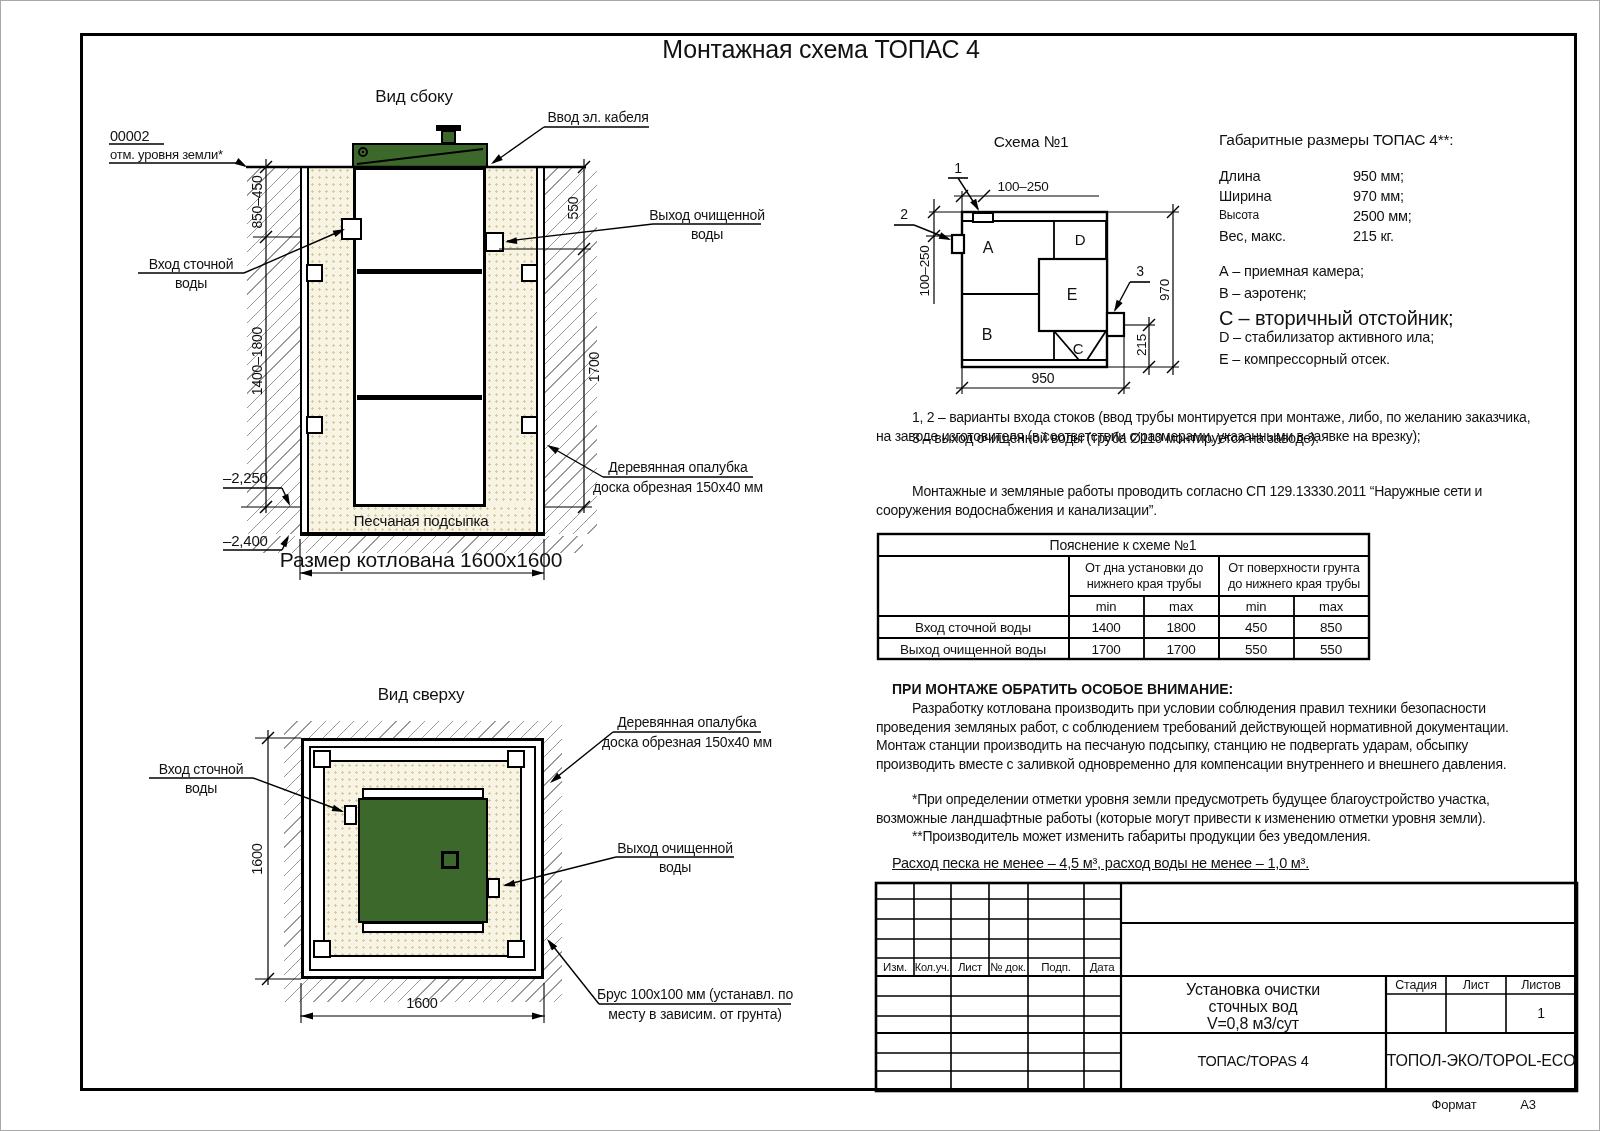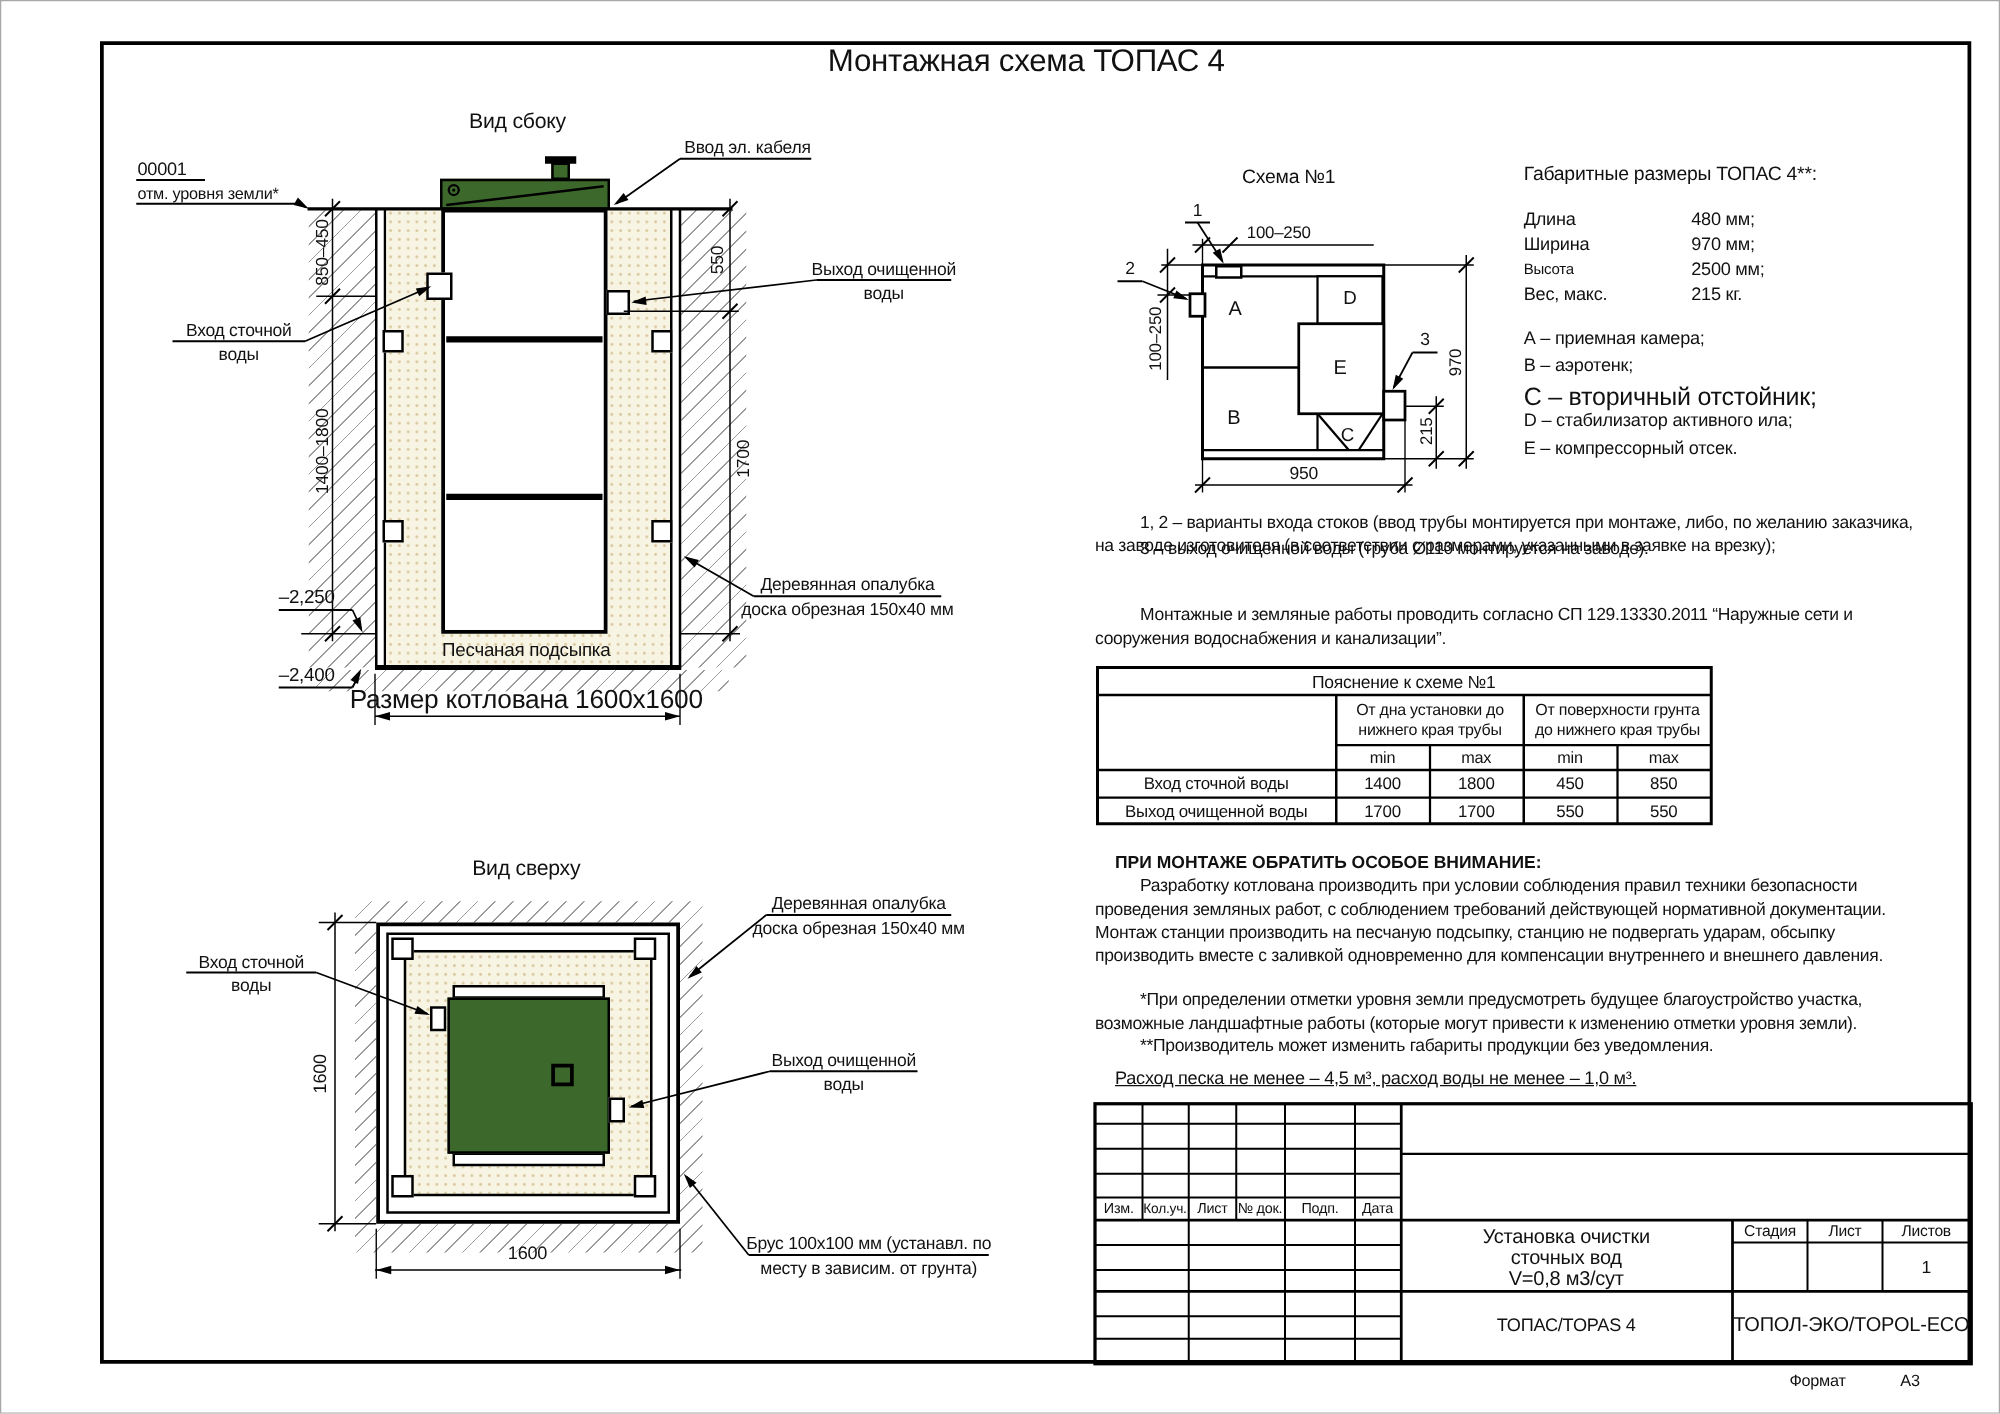--- a/index.html
+++ b/index.html
@@ -218,21 +218,21 @@
       <line x1="1385" y1="975" x2="1385" y2="1090" stroke-width="2.2"></line>
       <line x1="1445" y1="975" x2="1445" y2="1032" stroke-width="1.6"></line>
       <line x1="1505" y1="975" x2="1505" y2="1032" stroke-width="1.6"></line>
       <line x1="1385" y1="993" x2="1576" y2="993" stroke-width="1.6"></line>
     </g>
   </svg>
 
   <div class="t ctr" style="left:820px;top:48px;font-size:25px;">Монтажная схема ТОПАС 4</div>
 
   <div class="t ctr" style="left:413px;top:96px;font-size:17px;">Вид сбоку</div>
-  <div class="t" style="left:109px;top:127px;font-size:14.5px;">00001</div>
+  <div class="t" style="left:109px;top:127px;font-size:14.5px;">00002</div>
   <div class="t" style="left:109px;top:146px;font-size:13px;">отм. уровня земли*</div>
   <div class="t rot" style="left:256px;top:201px;font-size:14px;">850–450</div>
   <div class="t rot" style="left:256px;top:360px;font-size:14px;">1400–1800</div>
   <div class="t rot" style="left:572px;top:207px;font-size:14px;">550</div>
   <div class="t rot" style="left:593px;top:366px;font-size:14px;">1700</div>
   <div class="t ctr" style="left:597px;top:116px;font-size:14px;">Ввод эл. кабеля</div>
   <div class="t ctr" style="left:706px;top:214px;font-size:14px;">Выход очищенной</div>
   <div class="t ctr" style="left:706px;top:233px;font-size:14px;">воды</div>
   <div class="t ctr" style="left:190px;top:263px;font-size:14px;">Вход сточной</div>
   <div class="t ctr" style="left:190px;top:282px;font-size:14px;">воды</div>
@@ -265,21 +265,21 @@
   <div class="t ctr" style="left:903px;top:213px;font-size:14px;">2</div>
   <div class="t ctr" style="left:1139px;top:270px;font-size:14px;">3</div>
   <div class="t ctr" style="left:1022px;top:185px;font-size:13.5px;">100–250</div>
   <div class="t rot" style="left:923px;top:270px;font-size:13.5px;">100–250</div>
   <div class="t rot" style="left:1163px;top:289px;font-size:13.5px;">970</div>
   <div class="t rot" style="left:1140px;top:344px;font-size:13.5px;">215</div>
   <div class="t ctr" style="left:1042px;top:377px;font-size:14px;">950</div>
 
   <div class="t" style="left:1218px;top:130px;font-size:15.5px;">Габаритные размеры ТОПАС 4**:</div>
   <div class="t" style="left:1218px;top:167px;font-size:14.5px;">Длина</div>
-  <div class="t" style="left:1352px;top:167px;font-size:14.5px;">480 мм;</div>
+  <div class="t" style="left:1352px;top:167px;font-size:14.5px;">950 мм;</div>
   <div class="t" style="left:1218px;top:187px;font-size:14.5px;">Ширина</div>
   <div class="t" style="left:1352px;top:187px;font-size:14.5px;">970 мм;</div>
   <div class="t" style="left:1218px;top:207px;font-size:12px;">Высота</div>
   <div class="t" style="left:1352px;top:207px;font-size:14.5px;">2500 мм;</div>
   <div class="t" style="left:1218px;top:227px;font-size:14.5px;">Вес, макс.</div>
   <div class="t" style="left:1352px;top:227px;font-size:14.5px;">215 кг.</div>
   <div class="t" style="left:1218px;top:262px;font-size:14.5px;">А – приемная камера;</div>
   <div class="t" style="left:1218px;top:284px;font-size:14.5px;">В – аэротенк;</div>
   <div class="t" style="left:1218px;top:306px;font-size:20px;">С – вторичный отстойник;</div>
   <div class="t" style="left:1218px;top:328px;font-size:14.5px;">D – стабилизатор активного ила;</div>

